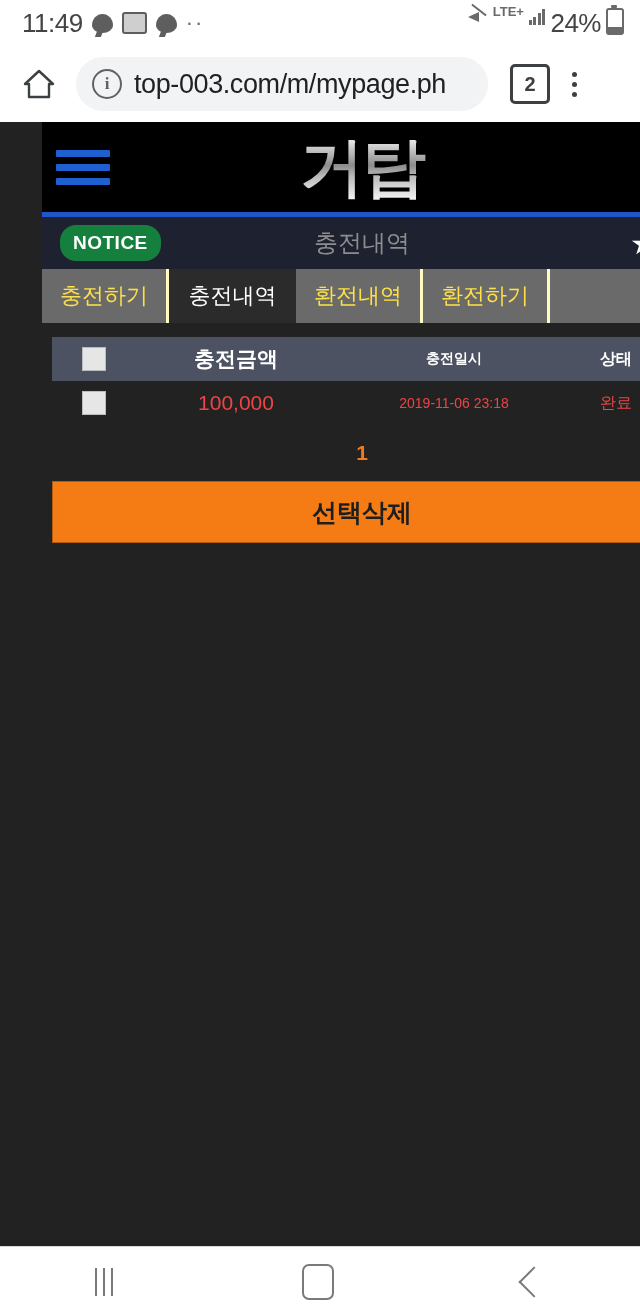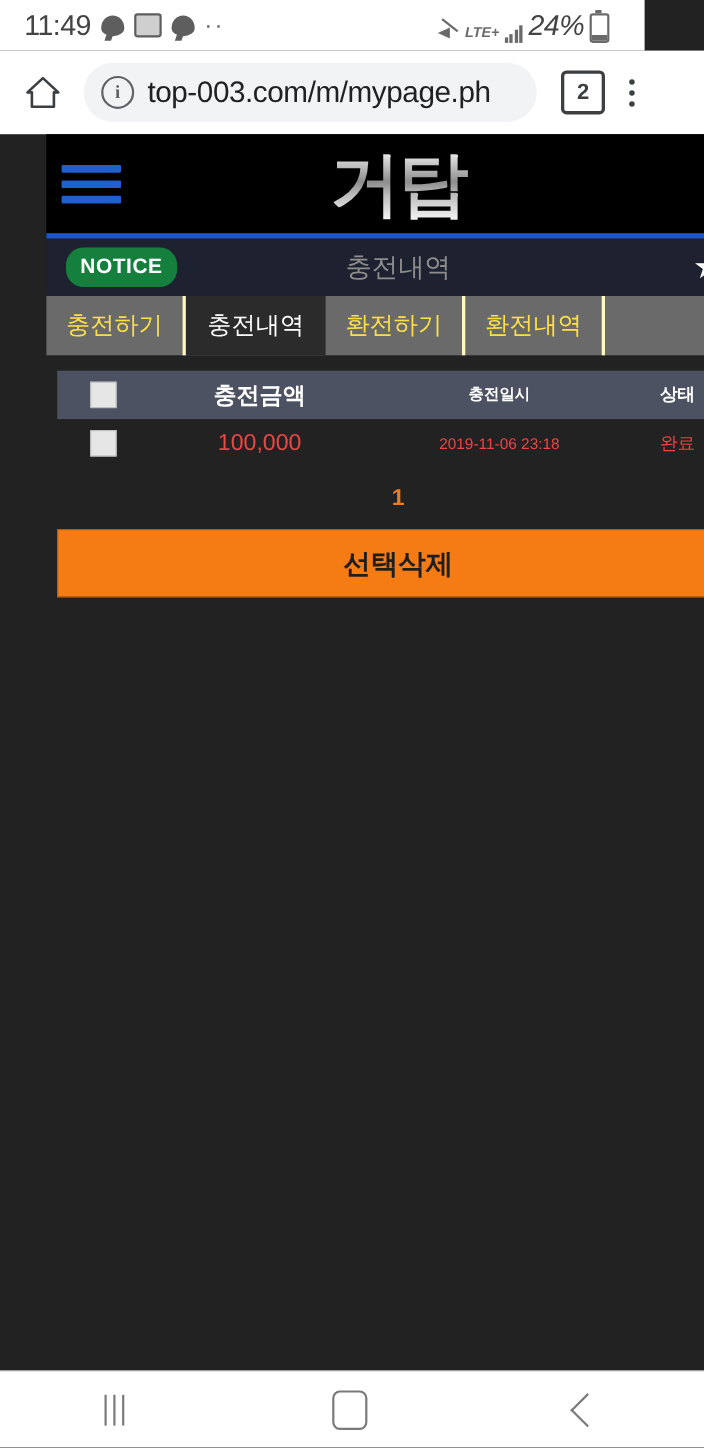--- a/index.html
+++ b/index.html
@@ -6,27 +6,27 @@
   body{
     width:640px;height:1316px;overflow:hidden;
     background:#222222;
     font-family:"Liberation Sans","DejaVu Sans",sans-serif;
     -webkit-font-smoothing:antialiased;
   }
   .phone{position:relative;width:640px;height:1316px;}
 
   
   .statusbar{
-    position:absolute;left:0;top:0;width:586px;height:46px;
+    position:absolute;left:0;top:0;width:640px;height:46px;
     background:#ffffff;color:#3a3a3a;
     display:flex;align-items:center;
   }
   .sb-left{display:flex;align-items:center;gap:9px;padding-left:22px;}
   .sb-clock{font-size:26px;letter-spacing:-0.5px;color:#444;}
-  .sb-right{margin-left:auto;display:flex;align-items:flex-end;gap:5px;padding-right:32px;font-style:italic;}
+  .sb-right{margin-left:auto;display:flex;align-items:flex-start;gap:5px;padding-right:16px;}
   .sb-batt-text{font-size:26px;color:#444;letter-spacing:-0.5px;}
   .ic{display:inline-block;position:relative;}
   .ic-kakao{width:21px;height:19px;background:#5e5e5e;border-radius:50% 50% 50% 50%/60% 60% 40% 40%;}
   .ic-kakao:after{content:"";position:absolute;left:4px;bottom:-4px;width:6px;height:6px;background:#5e5e5e;transform:skewX(-20deg);}
   .ic-photo{width:21px;height:18px;border:2px solid #5e5e5e;border-radius:3px;background:#cfcfcf;}
   .ic-dots{font-size:22px;color:#6a6a6a;line-height:8px;letter-spacing:2px;}
   .ic-mute{width:20px;height:18px;position:relative;}
   .ic-mute:before{content:"";position:absolute;left:0;top:4px;width:0;height:0;border-top:5px solid transparent;border-bottom:5px solid transparent;border-right:11px solid #6a6a6a;}
   .ic-mute:after{content:"";position:absolute;left:2px;top:1px;width:18px;height:2px;background:#6a6a6a;transform:rotate(38deg);}
   .ic-lte{font-size:13px;font-weight:bold;color:#6a6a6a;line-height:1;position:relative;top:-3px;}
@@ -198,22 +198,22 @@
 
     <div class="notice-bar">
       <span class="notice-badge">NOTICE</span>
       <span class="notice-title">충전내역</span>
       <span class="notice-stars">★★★</span>
     </div>
 
     <div class="tabs">
       <div class="tab">충전하기</div>
       <div class="tab active">충전내역</div>
+      <div class="tab">환전내역</div>
       <div class="tab">환전하기</div>
-      <div class="tab">환전내역</div>
       <div class="tab-filler"></div>
     </div>
 
     <div class="content">
       <div class="table">
 
         <div class="trow head">
           <div class="cb-cell">
             <div class="checkbox"></div>
           </div>

